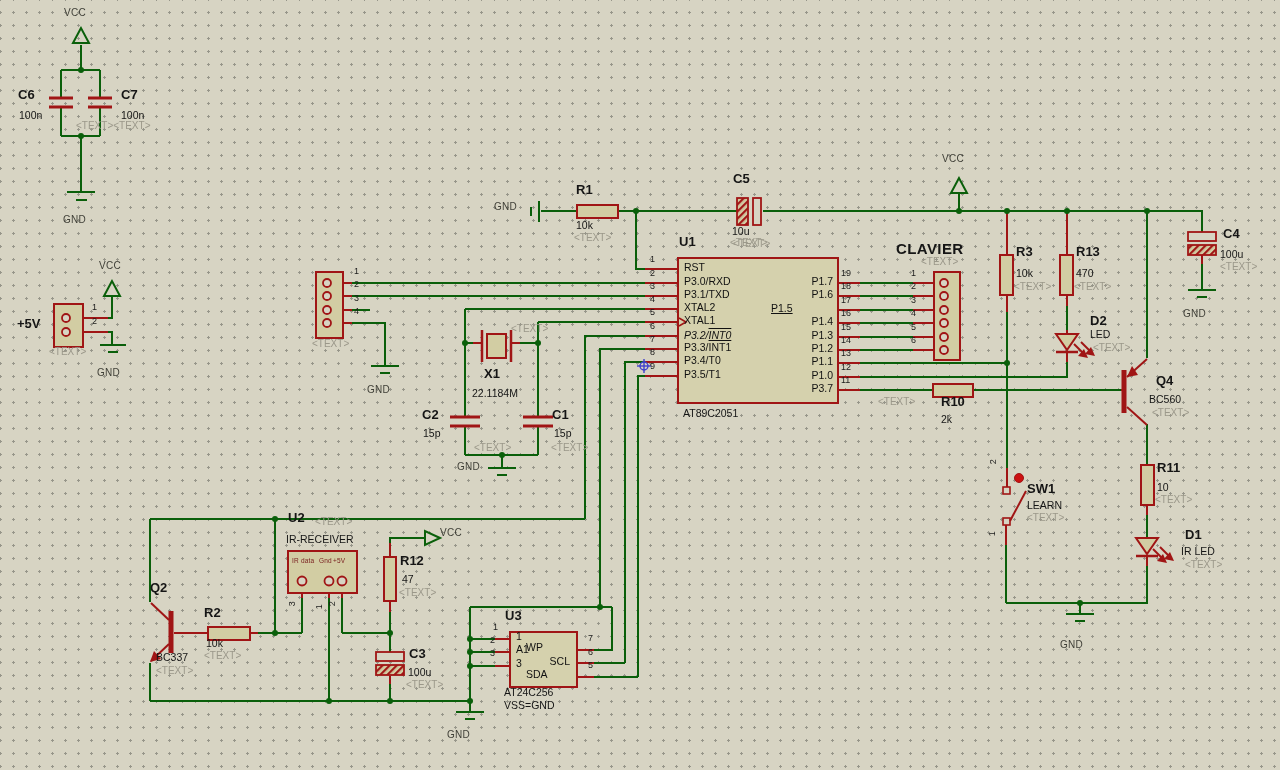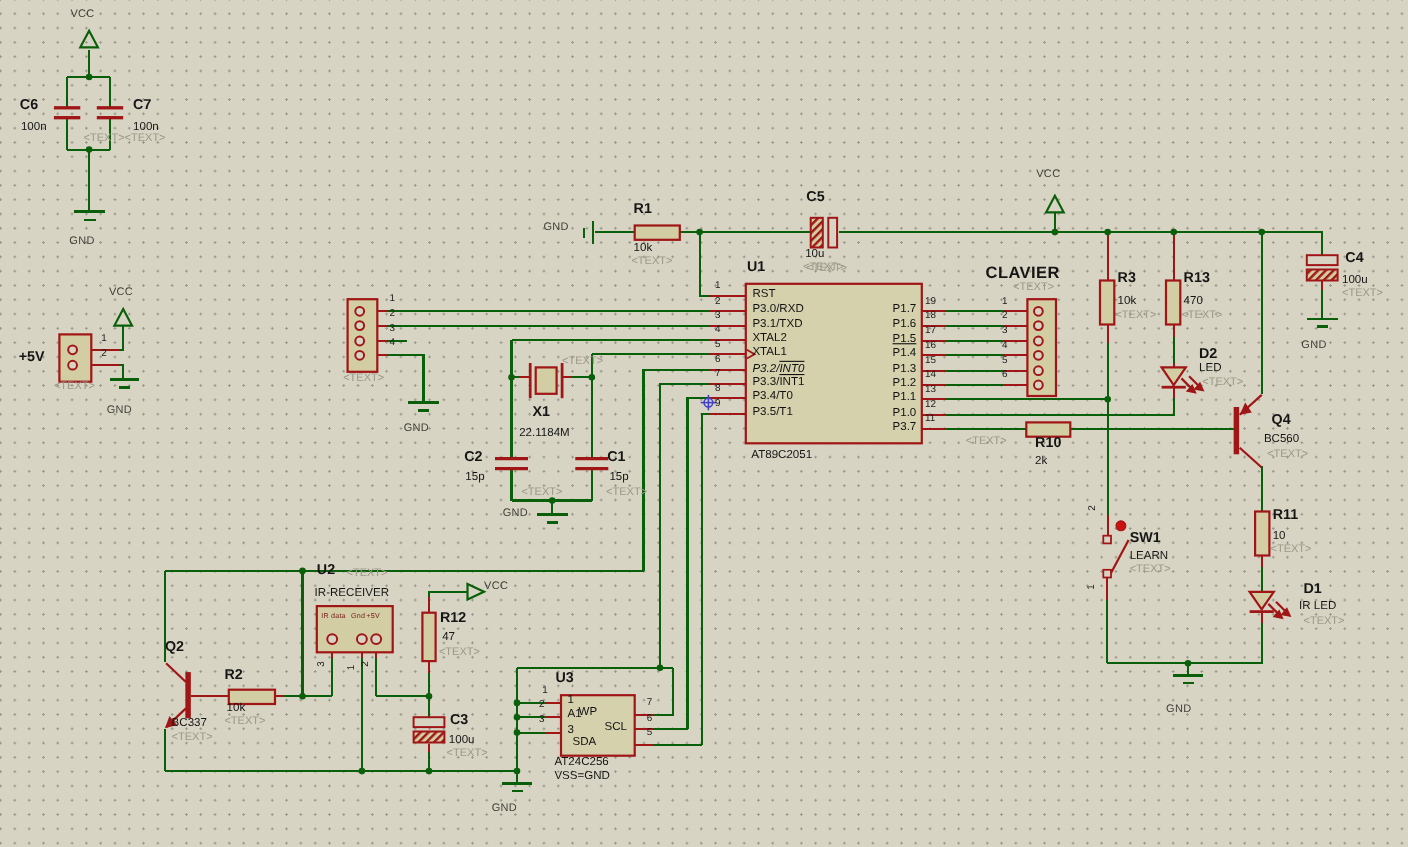--- a/index.html
+++ b/index.html
@@ -429,21 +429,21 @@
       <div class="lbl pinlabel" style="left: 684px; top: 276px;">P3.0/RXD</div>
       <div class="lbl pinlabel" style="left: 684px; top: 289px;">P3.1/TXD</div>
       <div class="lbl pinlabel" style="left: 684px; top: 302px;">XTAL2</div>
       <div class="lbl pinlabel" style="left: 684px; top: 315px;">XTAL1</div>
       <div class="lbl pinlabel" style="left: 684px; top: 330px; font-style: italic;"><span>P3.2/</span><span class="ovl">INT0</span></div>
       <div class="lbl pinlabel" style="left: 684px; top: 342px;"><span>P3.3/</span><span class="ovl">INT1</span></div>
       <div class="lbl pinlabel" style="left: 684px; top: 355px;">P3.4/T0</div>
       <div class="lbl pinlabel" style="left: 684px; top: 369px;">P3.5/T1</div>
       <div class="lbl pinlabel" style="left: 771px; top: 276px; width: 62px; text-align: right;">P1.7</div>
       <div class="lbl pinlabel" style="left: 771px; top: 289px; width: 62px; text-align: right;">P1.6</div>
-      <div class="lbl pinlabel" style="left: 771px; top: 303px; width: 62px; text-align: right; text-decoration: underline;">P1.5</div>
+      <div class="lbl pinlabel" style="left: 771px; top: 303px; width: 62px;  text-decoration: underline;">P1.5</div>
       <div class="lbl pinlabel" style="left: 771px; top: 316px; width: 62px; text-align: right;">P1.4</div>
       <div class="lbl pinlabel" style="left: 771px; top: 330px; width: 62px; text-align: right;">P1.3</div>
       <div class="lbl pinlabel" style="left: 771px; top: 343px; width: 62px; text-align: right;">P1.2</div>
       <div class="lbl pinlabel" style="left: 771px; top: 356px; width: 62px; text-align: right;">P1.1</div>
       <div class="lbl pinlabel" style="left: 771px; top: 370px; width: 62px; text-align: right;">P1.0</div>
       <div class="lbl pinlabel" style="left: 771px; top: 383px; width: 62px; text-align: right;">P3.7</div>
       <div class="lbl title" style="left: 896px; top: 241px;">CLAVIER</div>
       <div class="lbl ph" style="left: 921px; top: 257px;">&lt;TEXT&gt;</div>
       <div class="lbl pin" style="left: 911px; top: 269px;">1</div>
       <div class="lbl pin" style="left: 911px; top: 282px;">2</div>
@@ -512,21 +512,21 @@
       <div class="lbl ph" style="left: 406px; top: 680px;">&lt;TEXT&gt;</div>
       <div class="lbl ref" style="left: 505px; top: 609px;">U3</div>
       <div class="lbl pin" style="left: 493px; top: 623px;">1</div>
       <div class="lbl pin" style="left: 490px; top: 636px;">2</div>
       <div class="lbl pin" style="left: 490px; top: 649px;">3</div>
       <div class="lbl pinlabel" style="left: 516px; top: 631px;">1</div>
       <div class="lbl pinlabel" style="left: 516px; top: 644px;">A1</div>
       <div class="lbl pinlabel" style="left: 516px; top: 658px;">3</div>
       <div class="lbl pinlabel" style="left: 526px; top: 642px; width: 44px; text-align: left;">WP</div>
       <div class="lbl pinlabel" style="left: 526px; top: 656px; width: 44px; text-align: right;">SCL</div>
-      <div class="lbl pinlabel" style="left: 498px; top: 669px; width: 44px; text-align: right;">SDA</div>
+      <div class="lbl pinlabel" style="left: 526px; top: 669px; width: 44px; ">SDA</div>
       <div class="lbl pin" style="left: 588px; top: 634px;">7</div>
       <div class="lbl pin" style="left: 588px; top: 648px;">6</div>
       <div class="lbl pin" style="left: 588px; top: 661px;">5</div>
       <div class="lbl val" style="left: 504px; top: 687px;">AT24C256</div>
       <div class="lbl val" style="left: 504px; top: 700px;">VSS=GND</div>
       <div class="lbl net" style="left: 447px; top: 730px;">GND</div>
     </div>
 </div>
 
 </body></html>

